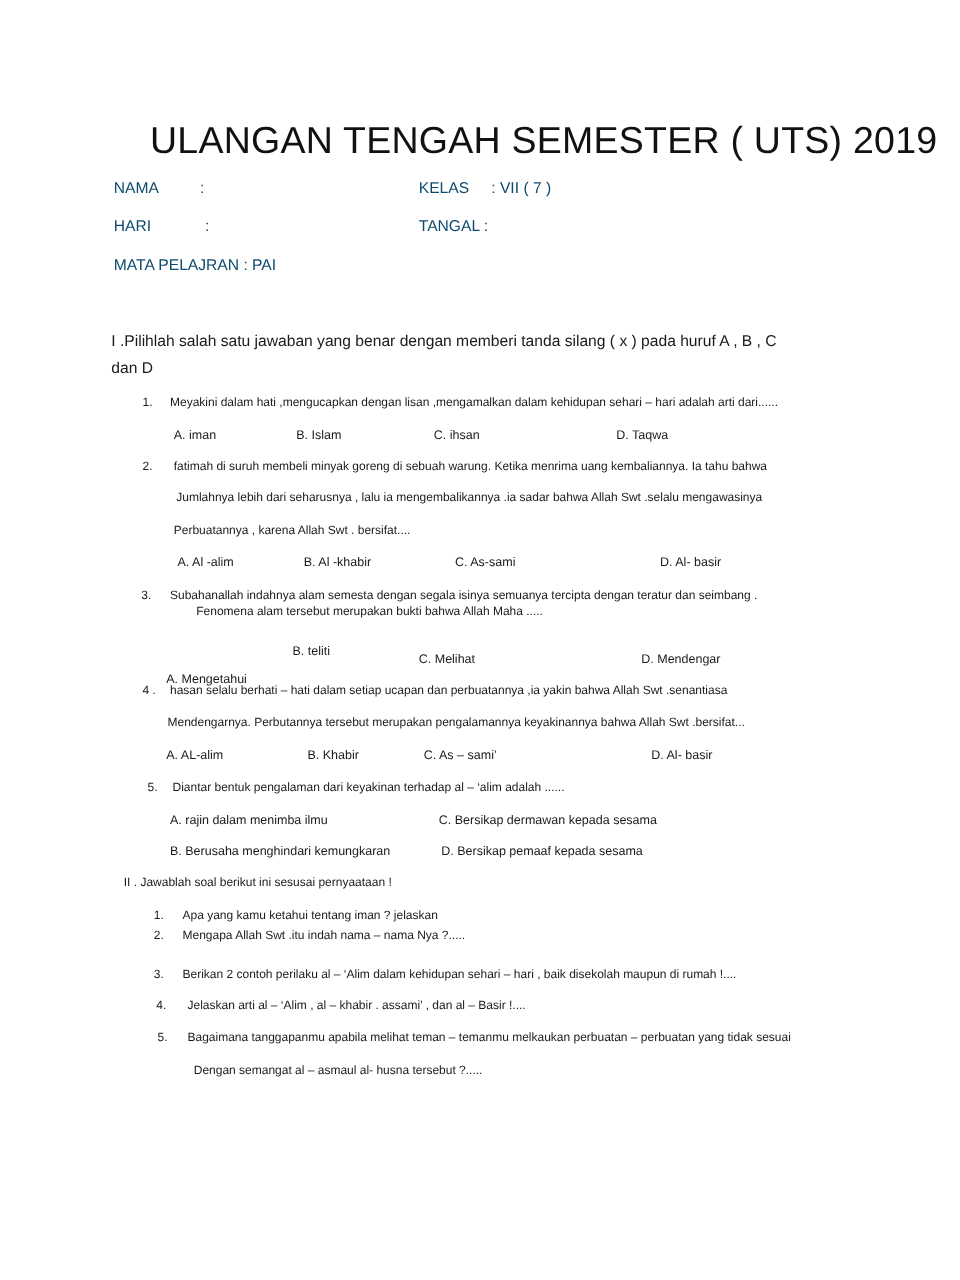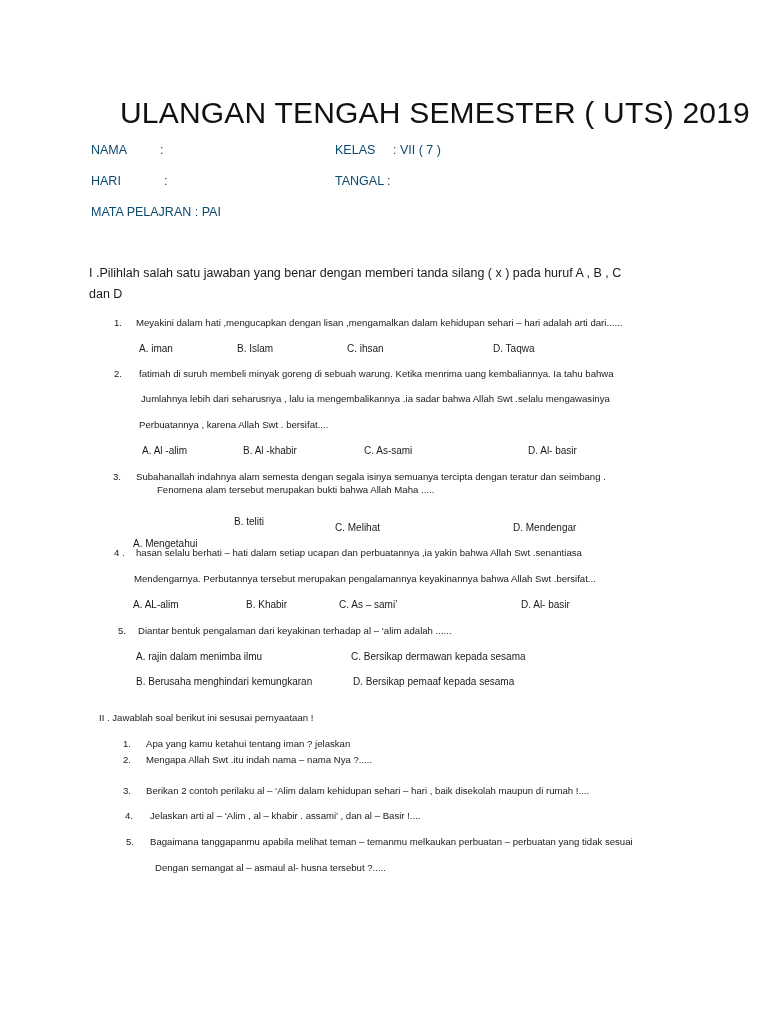--- a/index.html
+++ b/index.html
@@ -5,21 +5,21 @@
   html, body { margin: 0; padding: 0; background: #ffffff; }
   body { width: 768px; height: 1024px; position: relative; overflow: hidden;
          font-family: "Liberation Sans", "DejaVu Sans", sans-serif; color: #1a1a1a; }
   .page { position: absolute; left: 0; top: 0; width: 768px; height: 1024px; background: #ffffff; }
   .abs { position: absolute; white-space: nowrap; }
   .title { font-size: 30px; letter-spacing: 0.2px; color: #111; }
   .hdr { font-size: 12.5px; color: #0c4a6e; }
   .instr { font-size: 12.5px; color: #1a1a1a; }
   .q { font-size: 9.6px; color: #1a1a1a; }
   .opt { font-size: 10px; color: #1a1a1a; }
-  .sec2 { font-size: 9.6px; color: #1a1a1a; margin-top: 11px; }
+  .sec2 { font-size: 9.6px; color: #1a1a1a; }
 </style>
 </head>
 <body>
 
 <div class="page">
 
   <div class="abs title" style="left:120px; top:96px;">ULANGAN TENGAH SEMESTER ( UTS) 2019</div>
 
   <div class="abs hdr" style="left:91px; top:143px;">NAMA</div>
   <div class="abs hdr" style="left:160px; top:143px;">:</div>

